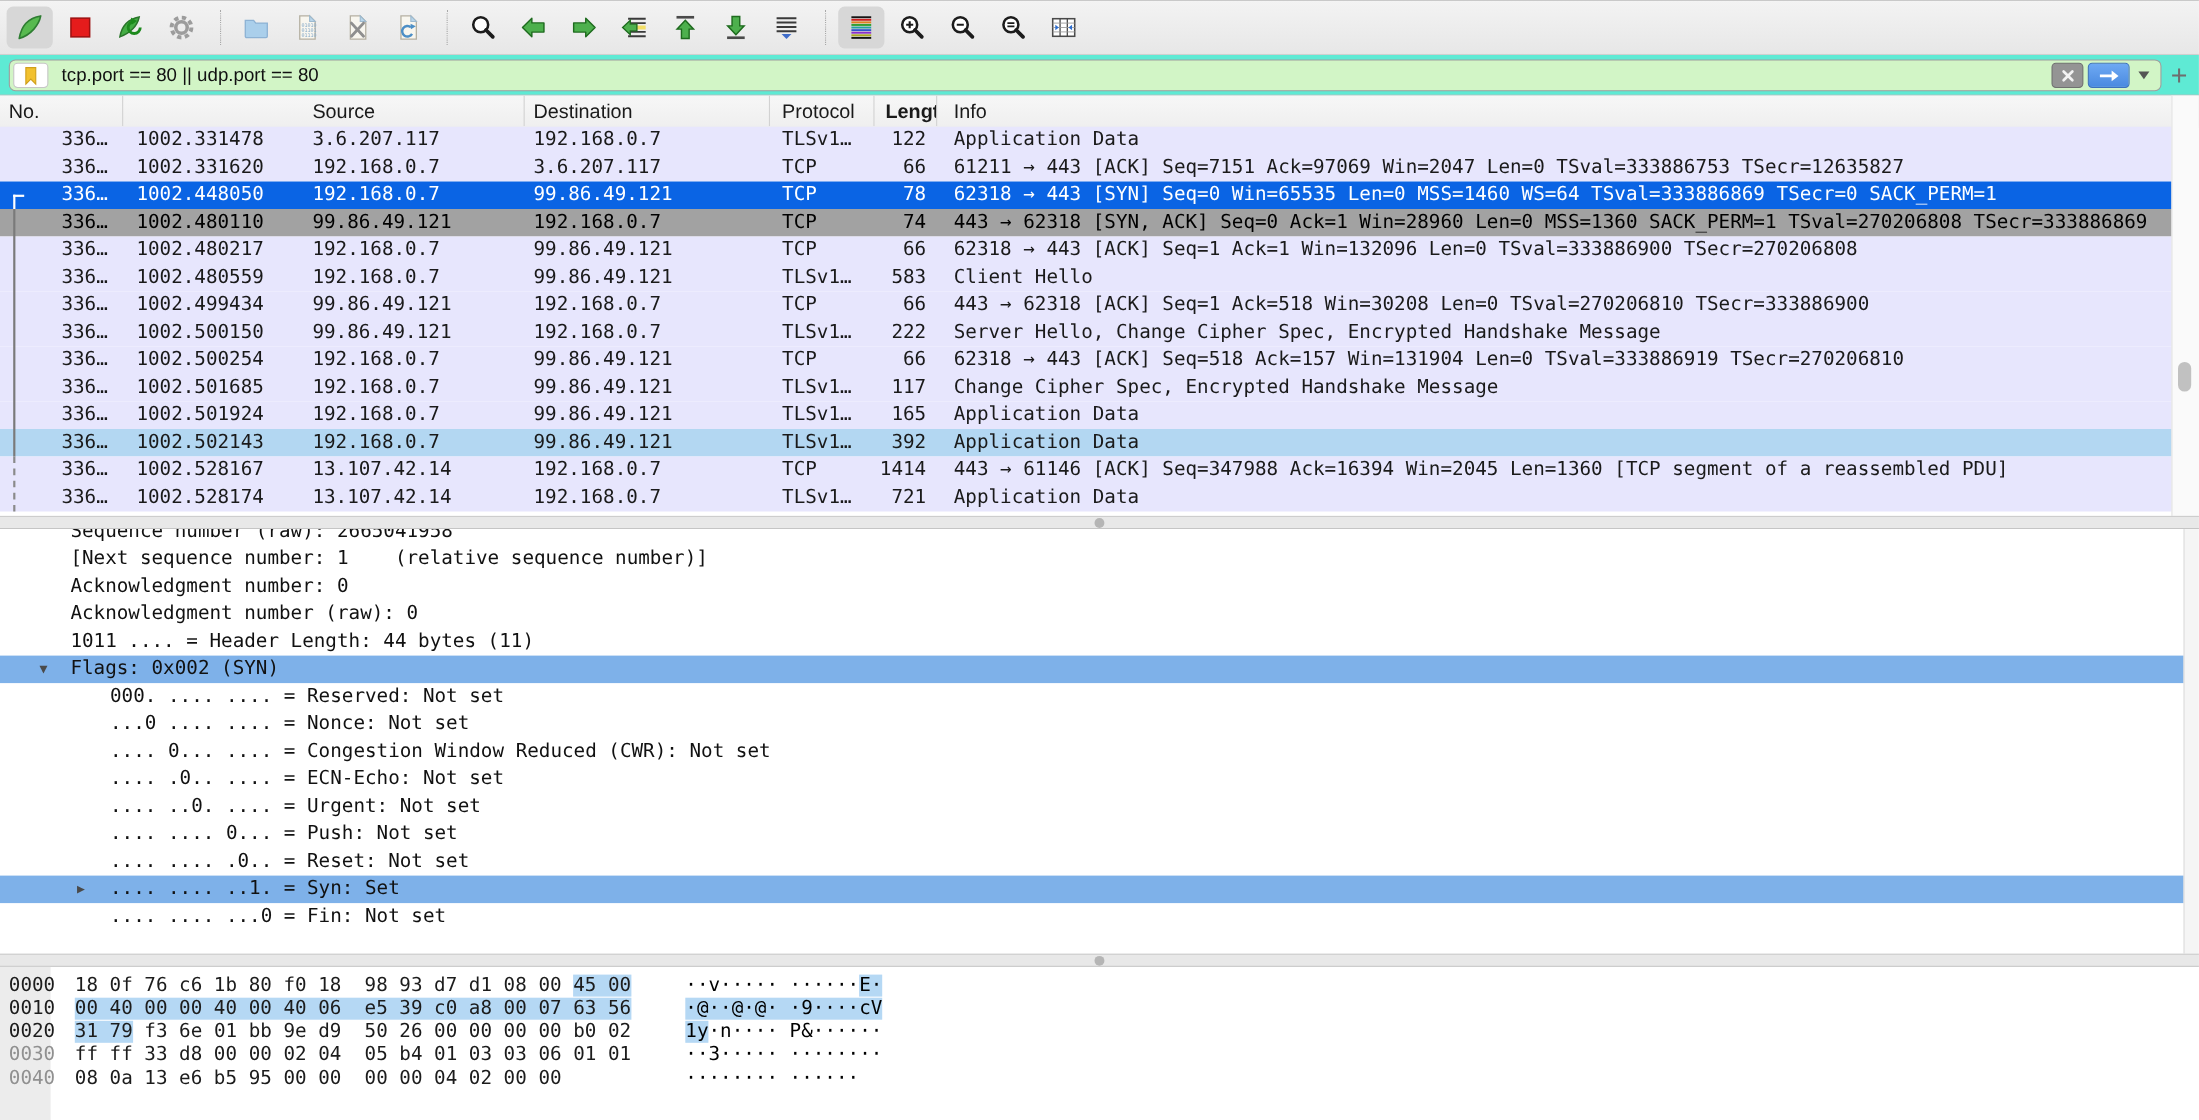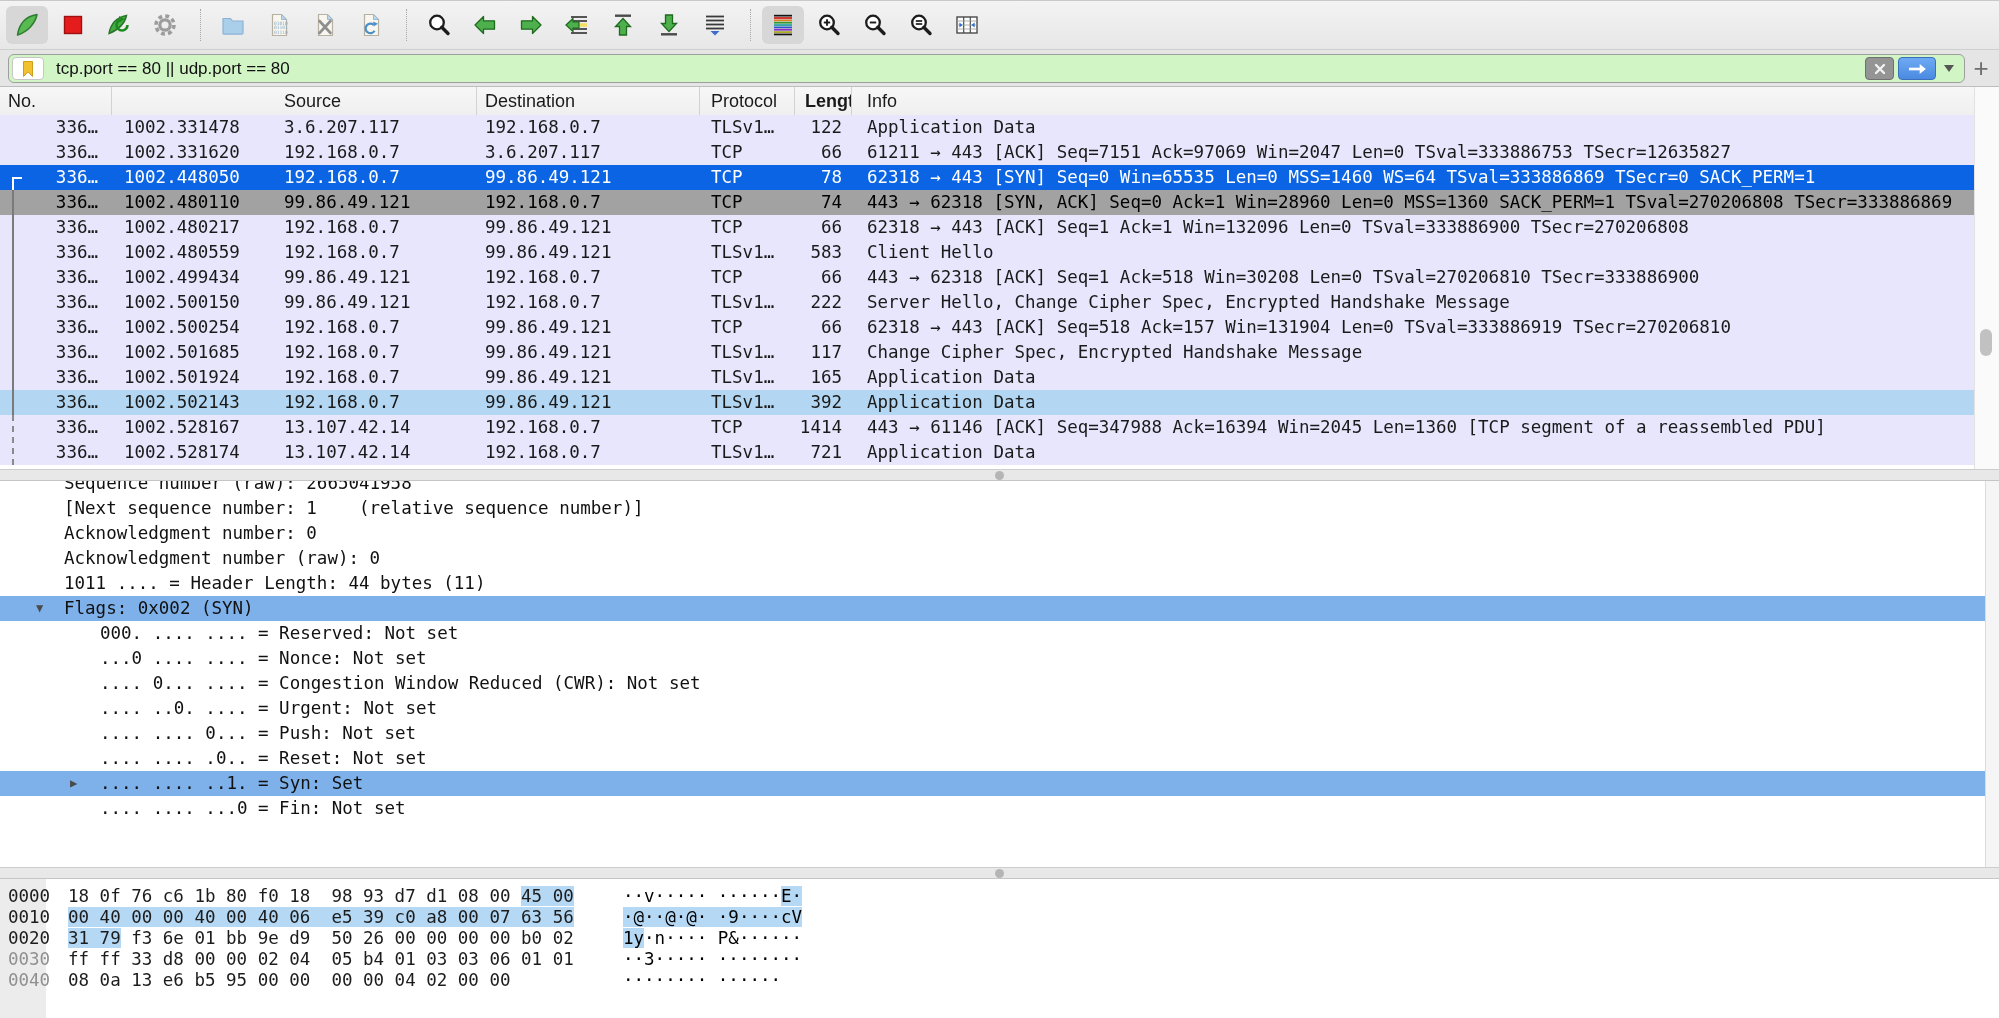--- a/index.html
+++ b/index.html
@@ -7,21 +7,21 @@
           font-family:"Liberation Sans",sans-serif;border-top:1px solid #c9c9c9;}
   
   .toolbar{height:48px;background:linear-gradient(#f3f3f3,#e7e7e7);display:flex;align-items:center;
            padding-left:6px;border-bottom:1px solid #cfcfcf;}
   .tb-btn{width:42px;height:38px;display:flex;align-items:center;justify-content:center;border-radius:6px;margin-right:4px;}
   .tb-btn.pressed{background:#d7d7d7;}
   .tb-ico{width:26px;height:26px;display:block;}
   .tb-ico svg{display:block;}
   .tb-sep{width:1px;height:32px;border-left:1px dotted #a8a8a8;margin:0 10px;}
   
-  .filterbar{height:36px;background:#e5e5e5;position:relative;border-bottom:1px solid #bdbdbd;}
+  .filterbar{height:36px;background:#5eead4;position:relative;border-bottom:1px solid #bdbdbd;}
   .filter-field{position:absolute;left:8px;top:4px;right:34px;height:27px;background:var(--filter-bg);
                 border:1px solid #9e9e9e;border-radius:6px;display:flex;align-items:center;}
   .bm-btn{width:30px;height:21px;margin-left:3px;background:#fff;border:1px solid #c6c6c6;border-radius:4px;
           display:flex;align-items:center;justify-content:center;}
   .filter-text{margin-left:12px;font-size:17px;color:#111;flex:1;white-space:pre;overflow:hidden;}
   .clear-btn{width:27px;height:21px;background:#949494;border:1px solid #707070;border-radius:4px;
              display:flex;align-items:center;justify-content:center;margin-right:4px;}
   .apply-btn{width:36px;height:21px;background:linear-gradient(#6ea9f3,#4a8ae0);border:1px solid #3c70bd;border-radius:4px;
              display:flex;align-items:center;justify-content:center;margin-right:8px;}
   .chev{width:0;height:0;border-left:5.5px solid transparent;border-right:5.5px solid transparent;
@@ -350,20 +350,21 @@
     <div class="dcontent">
         <div class="dline ind1">Sequence number (raw): 2665041958</div>
         <div class="dline ind1">[Next sequence number: 1    (relative sequence number)]</div>
         <div class="dline ind1">Acknowledgment number: 0</div>
         <div class="dline ind1">Acknowledgment number (raw): 0</div>
         <div class="dline ind1">1011 .... = Header Length: 44 bytes (11)</div>
         <div class="dline ind1 hl"><span class="tri tri1">▼</span>Flags: 0x002 (SYN)</div>
         <div class="dline ind2">000. .... .... = Reserved: Not set</div>
         <div class="dline ind2">...0 .... .... = Nonce: Not set</div>
         <div class="dline ind2">.... 0... .... = Congestion Window Reduced (CWR): Not set</div>
+        <div class="dline ind2">.... .0.. .... = ECN-Echo: Not set</div>
         <div class="dline ind2">.... ..0. .... = Urgent: Not set</div>
         <div class="dline ind2">.... .... 0... = Push: Not set</div>
         <div class="dline ind2">.... .... .0.. = Reset: Not set</div>
         <div class="dline ind2 hl"><span class="tri tri2">▶</span>.... .... ..1. = Syn: Set</div>
         <div class="dline ind2">.... .... ...0 = Fin: Not set</div>
       </div>
     <div class="dscroll"></div>
   </div>
 
   <div class="split">

